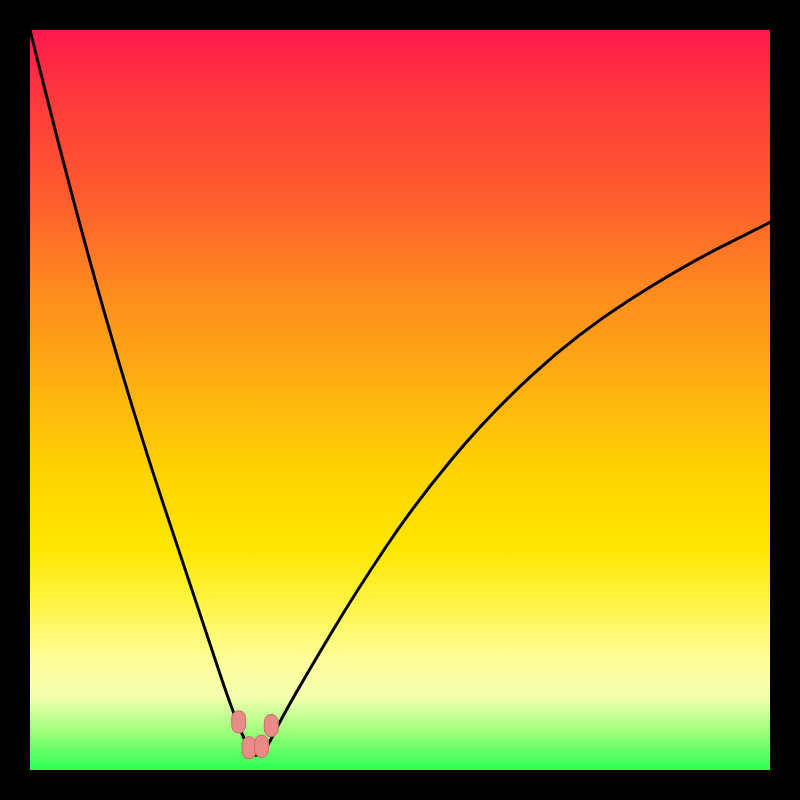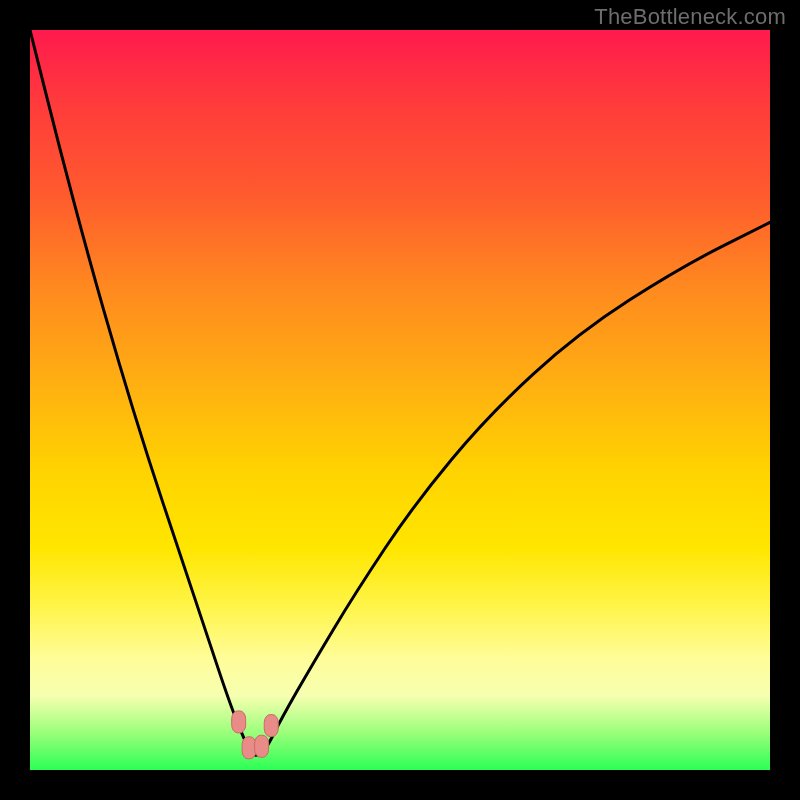--- a/index.html
+++ b/index.html
@@ -54,21 +54,20 @@
     font-size: 22px;
     font-weight: 500;
     letter-spacing: 0.2px;
     user-select: none;
   }
 </style>
 </head>
 <body>
 
 <div class="frame">
-  <div class="watermark">TheBottleneck.com</div>
 
   <div class="plot">
     <svg class="curve" viewBox="0 0 740 740" preserveAspectRatio="none">
       <g id="curve-layer">
           <path d="M 0 0 Q 0 0 14.8 59.19999999999999 Q 29.6 118.39999999999998 44.400000000000006 173.9 Q 59.2 229.40000000000003 74 281.2 Q 88.8 332.99999999999994 103.6 381.09999999999997 Q 118.4 429.2 133.2 473.6 Q 148 518 162.8 562.4 Q 177.6 606.8 188.7 640.0999999999999 Q 199.8 673.4 207.2 691.9 Q 214.6 710.4 218.3 717.8 Q 222 725.2 225.7 725.2 Q 229.4 725.2 233.10000000000002 721.5 Q 236.8 717.8 244.20000000000002 703 Q 251.60000000000002 688.2 266.4 662.3 Q 281.2 636.4 303.4 599.4 Q 325.6 562.4 355.20000000000005 518 Q 384.8 473.6 421.8 429.20000000000005 Q 458.8 384.8 503.20000000000005 344.1 Q 547.6 303.40000000000003 599.4000000000001 270.1 Q 651.2 236.79999999999995 695.6 214.59999999999997 T 740 192.39999999999998" fill="none" stroke="#000000" stroke-width="3" stroke-linecap="round"></path>
         </g>
       <g id="marker-layer">
           <rect x="201.67999999999998" y="680.9" width="14" height="22" rx="6" ry="8" fill="#e98b87" stroke="#c96b67" stroke-width="1"></rect>
           <rect x="212.04000000000002" y="706.8" width="14" height="22" rx="6" ry="8" fill="#e98b87" stroke="#c96b67" stroke-width="1"></rect>
           <rect x="224.62" y="705.32" width="14" height="22" rx="6" ry="8" fill="#e98b87" stroke="#c96b67" stroke-width="1"></rect>

